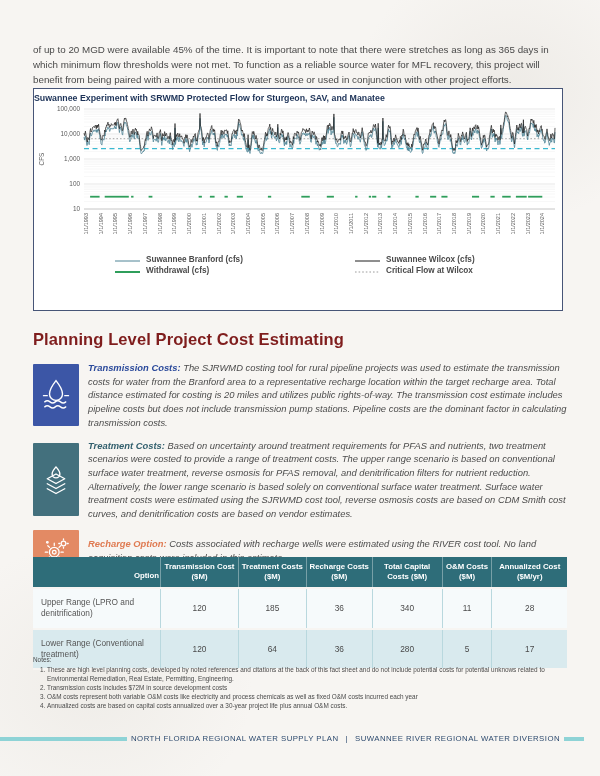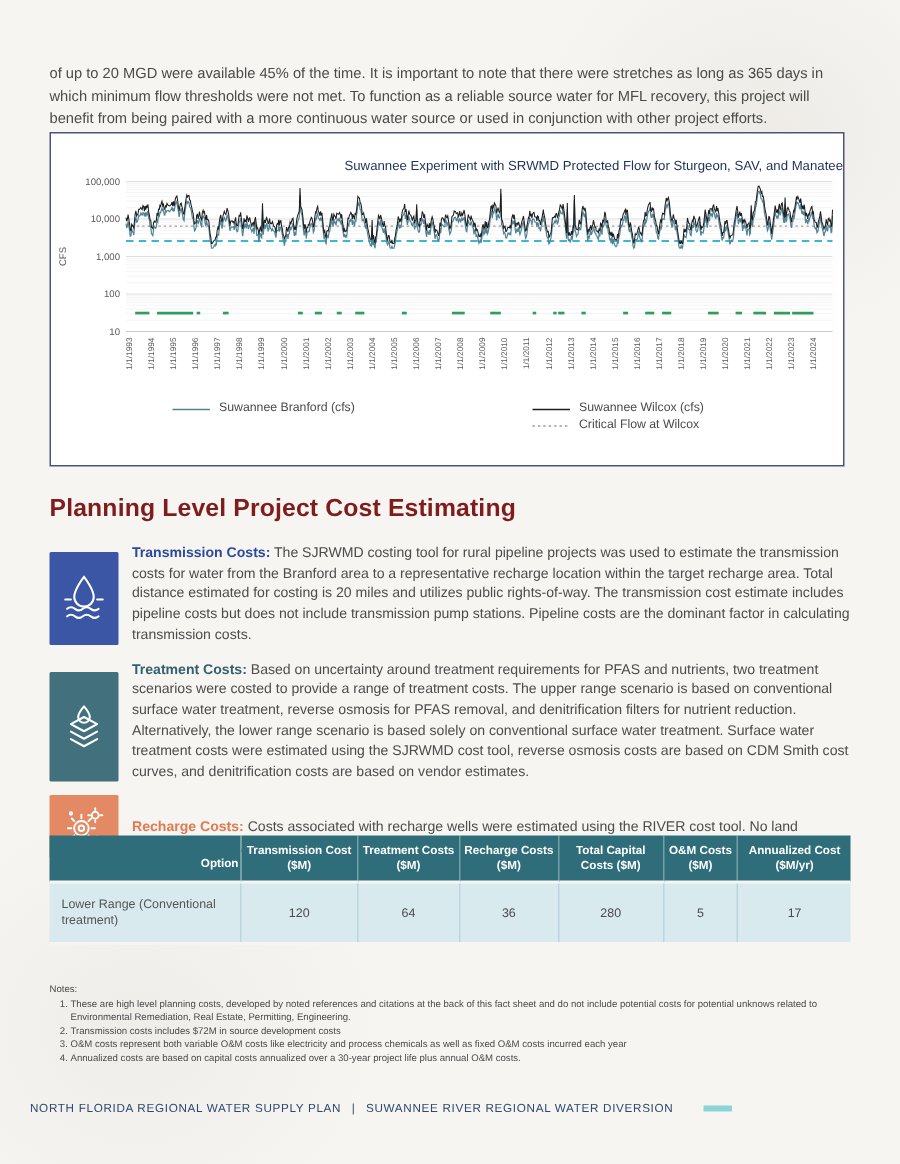--- a/index.html
+++ b/index.html
@@ -11,31 +11,31 @@
   body::before{content:'';position:absolute;right:-70px;top:-50px;width:320px;height:280px;
     background:radial-gradient(ellipse at center, rgba(205,200,190,.22), transparent 68%);}
   body::after{content:'';position:absolute;left:-80px;bottom:-60px;width:340px;height:300px;
     background:radial-gradient(ellipse at center, rgba(205,200,190,.18), transparent 68%);}
   .layer{position:absolute;inset:0;z-index:1;}
 
   .intro{position:absolute;left:33px;top:32px;width:536px;font-size:9.8px;line-height:1.56;color:#4a4a4a;}
 
   .chart-box{position:absolute;left:33px;top:88px;width:530px;height:223px;background:#ffffff;
     border:1.5px solid #475577;box-sizing:border-box;}
-  .chart-title{text-align:right;font-size:8.8px;font-weight:normal;color:#1c3257;margin-top:16px;}
+  .chart-title{text-align:left;font-size:8.8px;font-weight:bold;color:#1c3257;margin-top:4px;}
   .flow-svg{display:block;margin-top:1px;}
   .legend{display:flex;padding-left:80px;margin-top:1px;}
   .legend-col{width:240px;}
   .legend-col:last-child{width:auto;}
-  .legend-row{display:flex;align-items:center;gap:5px;font-size:8.2px;color:#4a4a4a;line-height:1.3;height:11px;}
+  .legend-row{display:flex;align-items:center;gap:5px;font-size:8.2px;color:#4a4a4a;line-height:1.3;height:11px;font-weight:bold;}
 
   .section-heading{position:absolute;left:33px;top:330px;font-size:16.5px;font-weight:bold;color:#7f1d1d;letter-spacing:.1px;}
 
   .cost-sections{position:absolute;left:33px;top:361px;width:534px;display:flex;flex-direction:column;gap:9px;}
-  .cost-item{display:flex;gap:9px;align-items:flex-end;}
+  .cost-item{display:flex;gap:9px;align-items:center;font-style:italic;}
   .cost-icon{width:46px;flex:none;display:flex;align-items:center;justify-content:center;border-radius:1px;}
   .cost-icon.h1{height:62px;}
   .cost-icon.h2{height:73px;}
   .cost-icon.h3{height:42px;}
   .cost-text{font-size:9.4px;line-height:1.46;color:#4c4c4c;}
   .cost-label{font-weight:bold;}
 
   .cost-table{position:absolute;left:33px;top:557px;width:534px;border-collapse:collapse;}
   .cost-table th{background:#2e6d79;color:#ffffff;font-size:7.8px;font-weight:bold;text-align:center;
     padding:5px 1px;border-right:1px solid rgba(255,255,255,.35);border-bottom:2px solid #f7f5f2;vertical-align:middle;line-height:1.3;}
@@ -45,21 +45,21 @@
     border-right:1px solid #b9d8de;border-bottom:2px solid #f7f5f2;vertical-align:middle;}
   .cost-table td:last-child{border-right:none;}
   .cost-table td.option{text-align:left;padding-left:8px;color:#555;line-height:1.35;}
   .cost-table tr.row-0 td{background:#f6fafb;}
   .cost-table tr.row-1 td{background:#d9eaee;}
 
   .notes{position:absolute;left:33px;top:655px;width:542px;font-size:6.4px;line-height:1.42;color:#4a4a4a;}
   .notes ol{margin:1px 0 0 0;padding-left:14px;}
   .notes li{margin:0;}
 
-  .footer{position:absolute;left:0;top:734px;width:488px;display:flex;align-items:center;gap:20px;}
+  .footer{position:absolute;left:0;top:734px;width:584px;display:flex;align-items:center;gap:4px;}
   .footer .bar{height:4px;background:#8ed3d6;}
   .footer .bar-left{flex:1;}
   .footer .bar-right{width:20px;}
   .footer-text{font-size:7.8px;color:#2d4a6e;letter-spacing:.45px;white-space:nowrap;display:flex;gap:7px;align-items:center;}
 </style>
 </head>
 <body>
 
 <div class="layer">
 
@@ -173,20 +173,26 @@
         <polyline points="50.0,29.1 50.5,31.5 50.9,30.2 51.4,27.1 51.9,30.2 52.4,33.5 52.8,36.8 53.3,38.0 53.8,33.4 54.2,34.1 54.7,34.9 55.2,36.0 55.7,31.0 56.1,26.8 56.6,24.5 57.1,28.0 57.5,27.0 58.0,26.7 58.5,23.5 59.0,23.6 59.4,23.0 59.9,22.3 60.4,23.3 60.8,23.7 61.3,21.0 61.8,21.7 62.3,24.8 62.7,21.3 63.2,23.8 63.7,21.0 64.1,22.5 64.6,20.2 65.1,25.2 65.6,27.2 66.0,30.3 66.5,31.0 67.0,35.5 67.4,35.5 67.9,36.3 68.4,32.5 68.9,31.4 69.3,32.1 69.8,32.0 70.3,30.5 70.7,26.0 71.2,27.8 71.7,23.5 72.2,23.6 72.6,20.9 73.1,21.6 73.6,19.1 74.0,18.1 74.5,21.3 75.0,20.2 75.5,23.4 75.9,23.4 76.4,21.3 76.9,21.9 77.3,19.6 77.8,20.4 78.3,21.0 78.8,21.1 79.2,21.2 79.7,20.7 80.2,20.3 80.6,18.7 81.1,21.5 81.6,18.2 82.1,21.5 82.5,18.7 83.0,16.1 83.5,15.2 83.9,14.7 84.4,17.4 84.9,21.3 85.4,24.8 85.8,22.0 86.3,19.9 86.8,19.4 87.2,21.4 87.7,23.3 88.2,26.4 88.7,26.7 89.1,23.3 89.6,19.5 90.1,16.2 90.5,14.1 91.0,15.3 91.5,14.3 92.0,14.3 92.4,17.3 92.9,17.6 93.4,20.7 93.8,22.2 94.3,24.7 94.8,26.5 95.3,31.1 95.7,33.2 96.2,32.8 96.7,32.3 97.1,27.5 97.6,26.9 98.1,30.0 98.6,27.2 99.0,25.1 99.5,28.5 100.0,29.6 100.4,30.5 100.9,25.7 101.4,24.2 101.9,25.9 102.3,25.2 102.8,28.6 103.3,31.0 103.7,27.3 104.2,30.5 104.7,30.4 105.2,31.5 105.6,35.7 106.1,40.3 106.6,42.6 107.0,46.3 107.5,46.3 108.0,45.4 108.5,44.6 108.9,44.3 109.4,43.9 109.9,42.0 110.3,42.0 110.8,37.5 111.3,35.5 111.8,36.5 112.2,32.1 112.7,28.9 113.2,27.3 113.6,30.7 114.1,32.2 114.6,28.0 115.1,26.6 115.5,24.9 116.0,26.2 116.5,26.9 116.9,25.8 117.4,22.8 117.9,24.5 118.4,26.7 118.8,29.8 119.3,34.5 119.8,31.4 120.2,31.5 120.7,31.2 121.2,32.1 121.7,31.7 122.1,33.1 122.6,31.0 123.1,28.9 123.5,33.3 124.0,34.6 124.5,34.3 125.0,30.8 125.4,27.8 125.9,28.1 126.4,25.6 126.8,28.8 127.3,32.8 127.8,36.7 128.3,33.8 128.7,29.5 129.2,31.7 129.7,30.8 130.2,32.2 130.6,27.6 131.1,29.5 131.6,32.0 132.0,29.7 132.5,29.2 133.0,31.8 133.5,33.4 133.9,34.6 134.4,32.8 134.9,32.3 135.3,35.2 135.8,31.1 136.3,28.7 136.8,32.8 137.2,36.5 137.7,35.9 138.2,37.8 138.6,40.8 139.1,36.9 139.6,35.5 140.1,38.2 140.5,38.0 141.0,19.5 141.5,36.3 141.9,33.2 142.4,30.6 142.9,32.6 143.4,30.0 143.8,29.1 144.3,31.1 144.8,33.1 145.2,32.8 145.7,29.7 146.2,33.0 146.7,32.9 147.1,33.1 147.6,31.8 148.1,33.4 148.5,34.8 149.0,35.1 149.5,36.2 150.0,39.2 150.4,34.1 150.9,33.1 151.4,33.6 151.8,30.6 152.3,34.2 152.8,31.1 153.3,31.1 153.7,34.9 154.2,36.2 154.7,40.2 155.1,41.1 155.6,43.2 156.1,41.9 156.6,40.6 157.0,35.4 157.5,36.7 158.0,38.5 158.4,35.6 158.9,35.7 159.4,32.0 159.9,33.1 160.3,31.9 160.8,30.0 161.3,29.5 161.7,33.5 162.2,37.2 162.7,35.7 163.2,37.2 163.6,32.1 164.1,28.9 164.6,27.3 165.0,26.0 165.5,25.1 166.0,9.4 166.5,22.2 166.9,22.6 167.4,24.3 167.9,28.3 168.3,33.1 168.8,36.9 169.3,33.4 169.8,35.9 170.2,39.0 170.7,35.5 171.2,35.6 171.6,33.7 172.1,34.1 172.6,31.6 173.1,30.3 173.5,28.9 174.0,29.5 174.5,32.3 174.9,35.4 175.4,33.4 175.9,28.6 176.4,25.3 176.8,25.8 177.3,22.7 177.8,21.5 178.2,25.0 178.7,25.7 179.2,27.7 179.7,24.9 180.1,27.2 180.6,25.9 181.1,30.5 181.5,35.0 182.0,39.0 182.5,37.8 183.0,41.6 183.4,42.3 183.9,38.1 184.4,37.8 184.8,38.1 185.3,35.4 185.8,34.4 186.3,30.3 186.7,29.2 187.2,26.2 187.7,30.6 188.1,30.6 188.6,26.8 189.1,27.9 189.6,28.5 190.0,30.3 190.5,26.2 191.0,26.6 191.4,26.6 191.9,26.7 192.4,25.7 192.9,27.1 193.3,29.6 193.8,26.8 194.3,31.9 194.7,34.3 195.2,38.8 195.7,36.7 196.2,38.4 196.6,38.0 197.1,38.0 197.6,33.6 198.0,29.5 198.5,29.8 199.0,27.3 199.5,26.8 199.9,25.6 200.4,26.6 200.9,29.9 201.3,26.7 201.8,28.5 202.3,30.3 202.8,25.9 203.2,27.2 203.7,24.0 204.2,19.4 204.6,15.0 205.1,15.7 205.6,16.0 206.1,19.2 206.5,19.4 207.0,22.1 207.5,27.0 207.9,26.9 208.4,26.0 208.9,28.5 209.4,29.9 209.8,32.9 210.3,29.6 210.8,33.4 211.2,36.1 211.7,38.5 212.2,41.0 212.7,43.0 213.1,43.7 213.6,43.3 214.1,30.7 214.5,43.7 215.0,40.8 215.5,44.2 216.0,46.3 216.4,42.0 216.9,41.3 217.4,35.7 217.8,32.3 218.3,27.6 218.8,28.7 219.3,30.2 219.7,27.3 220.2,29.1 220.7,31.6 221.1,33.5 221.6,35.2 222.1,31.4 222.6,34.8 223.0,35.0 223.5,39.3 224.0,42.9 224.4,43.9 224.9,41.0 225.4,41.1 225.9,44.2 226.3,45.5 226.8,45.9 227.3,43.9 227.7,46.3 228.2,46.3 228.7,46.3 229.2,42.5 229.6,41.2 230.1,37.1 230.6,35.5 231.0,32.5 231.5,28.3 232.0,29.9 232.5,32.2 232.9,29.7 233.4,31.6 233.9,27.0 234.3,24.4 234.8,23.5 235.3,22.6 235.8,20.1 236.2,25.3 236.7,23.4 237.2,27.5 237.6,30.7 238.1,27.6 238.6,24.4 239.1,26.7 239.5,27.3 240.0,27.7 240.5,29.4 240.9,31.1 241.4,28.9 241.9,28.1 242.4,32.9 242.8,31.1 243.3,30.6 243.8,20.2 244.2,30.1 244.7,32.9 245.2,34.2 245.7,35.0 246.1,29.4 246.6,30.7 247.1,28.1 247.5,25.2 248.0,25.9 248.5,29.2 249.0,26.9 249.4,30.1 249.9,34.3 250.4,37.7 250.8,33.6 251.3,34.6 251.8,36.1 252.3,32.8 252.7,36.0 253.2,32.7 253.7,30.1 254.1,28.5 254.6,30.3 255.1,33.3 255.6,35.1 256.0,39.2 256.5,37.1 257.0,37.4 257.4,37.9 257.9,39.6 258.4,41.2 258.9,38.3 259.3,32.6 259.8,34.8 260.3,30.3 260.7,29.2 261.2,29.3 261.7,30.2 262.2,31.7 262.6,30.2 263.1,27.1 263.6,28.7 264.0,29.2 264.5,27.9 265.0,31.3 265.5,34.2 265.9,36.5 266.4,35.6 266.9,32.4 267.3,28.4 267.8,28.0 268.3,27.3 268.8,24.6 269.2,25.1 269.7,25.0 270.2,26.4 270.6,26.1 271.1,25.9 271.6,28.9 272.1,26.9 272.5,24.8 273.0,28.0 273.5,27.8 273.9,26.0 274.4,27.5 274.9,25.9 275.4,24.0 275.8,26.2 276.3,30.6 276.8,33.7 277.2,34.9 277.7,30.5 278.2,27.0 278.7,28.9 279.1,29.3 279.6,30.6 280.1,27.8 280.5,29.9 281.0,30.9 281.5,32.0 282.0,35.5 282.4,32.5 282.9,33.8 283.4,38.1 283.8,36.7 284.3,37.3 284.8,39.6 285.3,41.8 285.7,41.6 286.2,40.2 286.7,42.5 287.2,38.7 287.6,35.1 288.1,33.5 288.6,36.8 289.0,35.8 289.5,31.6 290.0,35.7 290.5,32.0 290.9,35.7 291.4,35.4 291.9,31.7 292.3,30.6 292.8,26.0 293.3,21.6 293.8,21.3 294.2,25.1 294.7,20.9 295.2,22.0 295.6,19.3 296.1,20.2 296.6,21.2 297.1,26.2 297.5,24.5 298.0,22.4 298.5,24.6 298.9,25.7 299.4,24.8 299.9,9.9 300.4,30.5 300.8,30.8 301.3,32.7 301.8,36.2 302.2,35.6 302.7,35.0 303.2,38.3 303.7,38.2 304.1,36.9 304.6,35.4 305.1,35.6 305.5,35.9 306.0,34.7 306.5,36.3 307.0,30.9 307.4,28.6 307.9,26.9 308.4,29.8 308.8,27.2 309.3,31.3 309.8,35.1 310.3,33.1 310.7,32.7 311.2,33.8 311.7,31.9 312.1,33.5 312.6,36.1 313.1,35.1 313.6,33.2 314.0,31.2 314.5,29.9 315.0,28.0 315.4,31.3 315.9,35.2 316.4,37.9 316.9,37.3 317.3,34.8 317.8,32.0 318.3,29.0 318.7,29.3 319.2,24.6 319.7,27.7 320.2,27.0 320.6,29.5 321.1,26.4 321.6,25.7 322.0,25.5 322.5,28.5 323.0,28.7 323.5,28.7 323.9,31.2 324.4,27.9 324.9,28.4 325.3,31.2 325.8,31.0 326.3,34.0 326.8,31.5 327.2,29.6 327.7,27.3 328.2,23.7 328.6,26.8 329.1,28.6 329.6,32.5 330.1,35.1 330.5,36.8 331.0,38.6 331.5,38.3 331.9,42.3 332.4,41.5 332.9,39.9 333.4,39.0 333.8,34.3 334.3,29.1 334.8,29.0 335.2,29.1 335.7,28.2 336.2,28.9 336.7,26.5 337.1,26.4 337.6,28.9 338.1,27.8 338.5,25.6 339.0,23.7 339.5,20.6 340.0,21.3 340.4,22.2 340.9,23.5 341.4,20.0 341.8,22.9 342.3,26.9 342.8,30.8 343.3,35.7 343.7,39.3 344.2,19.3 344.7,38.4 345.1,41.0 345.6,39.0 346.1,40.9 346.6,40.7 347.0,38.0 347.5,40.4 348.0,34.8 348.4,35.4 348.9,14.0 349.4,34.2 349.9,35.4 350.3,36.8 350.8,37.1 351.3,37.0 351.7,34.1 352.2,30.6 352.7,33.2 353.2,33.3 353.6,28.0 354.1,23.6 354.6,21.2 355.0,23.0 355.5,24.2 356.0,22.5 356.5,25.1 356.9,30.9 357.4,36.2 357.9,40.5 358.3,37.2 358.8,38.0 359.3,35.7 359.8,34.2 360.2,37.5 360.7,35.2 361.2,33.7 361.6,30.8 362.1,32.9 362.6,35.5 363.1,35.3 363.5,37.9 364.0,38.2 364.5,38.1 364.9,39.5 365.4,36.4 365.9,37.8 366.4,32.4 366.8,33.5 367.3,35.7 367.8,31.1 368.2,31.8 368.7,30.0 369.2,25.2 369.7,26.9 370.1,31.2 370.6,32.2 371.1,30.9 371.5,35.2 372.0,35.9 372.5,40.5 373.0,39.3 373.4,41.4 373.9,38.6 374.4,42.1 374.8,39.8 375.3,41.5 375.8,43.4 376.3,43.8 376.7,43.8 377.2,44.0 377.7,40.1 378.1,42.8 378.6,38.0 379.1,36.5 379.6,32.5 380.0,30.0 380.5,30.6 381.0,29.2 381.4,26.8 381.9,26.1 382.4,24.7 382.9,23.6 383.3,27.6 383.8,24.0 384.3,24.2 384.7,29.2 385.2,33.8 385.7,35.6 386.2,32.3 386.6,34.1 387.1,38.0 387.6,39.9 388.0,43.2 388.5,46.2 389.0,44.3 389.5,39.9 389.9,40.5 390.4,40.2 390.9,38.6 391.3,37.1 391.8,35.0 392.3,37.6 392.8,39.4 393.2,39.2 393.7,41.1 394.2,39.1 394.6,34.0 395.1,30.8 395.6,30.5 396.1,25.3 396.5,27.9 397.0,27.6 397.5,24.1 397.9,22.1 398.4,20.3 398.9,19.8 399.4,18.7 399.8,24.2 400.3,24.8 400.8,22.2 401.2,23.8 401.7,23.3 402.2,27.9 402.7,30.0 403.1,31.3 403.6,34.4 404.1,34.8 404.5,38.0 405.0,40.1 405.5,36.6 406.0,33.1 406.4,30.9 406.9,32.0 407.4,27.5 407.8,26.1 408.3,26.4 408.8,27.0 409.3,21.7 409.7,19.0 410.2,16.0 410.7,17.9 411.1,16.7 411.6,15.6 412.1,18.3 412.6,22.6 413.0,27.2 413.5,29.6 414.0,31.5 414.4,30.1 414.9,26.9 415.4,29.6 415.9,30.5 416.3,33.2 416.8,30.6 417.3,34.6 417.7,37.7 418.2,41.2 418.7,44.4 419.2,46.3 419.6,46.3 420.1,44.3 420.6,46.3 421.0,46.3 421.5,42.6 422.0,36.4 422.5,38.7 422.9,37.3 423.4,38.4 423.9,34.5 424.3,29.3 424.8,31.5 425.3,33.1 425.8,33.2 426.2,36.3 426.7,37.6 427.2,32.8 427.6,30.9 428.1,31.7 428.6,27.9 429.1,29.7 429.5,30.4 430.0,33.9 430.5,35.1 430.9,33.6 431.4,31.6 431.9,29.8 432.4,28.3 432.8,33.2 433.3,37.5 433.8,35.1 434.2,35.7 434.7,35.0 435.2,32.6 435.7,27.9 436.1,23.8 436.6,26.4 437.1,29.5 437.5,32.5 438.0,28.2 438.5,24.0 439.0,26.7 439.4,23.1 439.9,23.1 440.4,23.1 440.8,25.1 441.3,21.3 441.8,20.7 442.3,23.4 442.7,24.2 443.2,25.2 443.7,21.3 444.2,24.8 444.6,22.8 445.1,25.7 445.6,29.4 446.0,32.3 446.5,34.1 447.0,38.3 447.5,41.2 447.9,39.0 448.4,38.9 448.9,35.3 449.3,31.4 449.8,33.5 450.3,31.1 450.8,31.2 451.2,34.7 451.7,37.4 452.2,40.6 452.6,43.0 453.1,41.2 453.6,40.9 454.1,40.6 454.5,40.5 455.0,37.6 455.5,32.1 455.9,30.6 456.4,26.8 456.9,23.6 457.4,21.3 457.8,24.7 458.3,29.1 458.8,27.0 459.2,25.0 459.7,27.9 460.2,26.1 460.7,29.0 461.1,33.5 461.6,30.4 462.1,32.1 462.5,30.5 463.0,31.6 463.5,33.4 464.0,36.3 464.4,33.5 464.9,33.3 465.4,32.4 465.8,36.2 466.3,35.4 466.8,20.9 467.3,29.9 467.7,30.4 468.2,25.6 468.7,24.9 469.1,23.6 469.6,18.5 470.1,18.0 470.6,13.7 471.0,10.7 471.5,8.1 472.0,8.0 472.4,9.0 472.9,10.1 473.4,12.7 473.9,11.8 474.3,14.9 474.8,14.8 475.3,17.6 475.7,21.6 476.2,24.4 476.7,26.7 477.2,30.5 477.6,34.3 478.1,31.9 478.6,28.4 479.0,28.6 479.5,32.3 480.0,36.1 480.5,40.0 480.9,35.7 481.4,32.3 481.9,28.4 482.3,25.1 482.8,21.0 483.3,24.3 483.8,25.8 484.2,23.5 484.7,26.3 485.2,21.8 485.6,19.9 486.1,24.0 486.6,22.0 487.1,19.6 487.5,19.3 488.0,23.8 488.5,27.5 488.9,29.0 489.4,15.7 489.9,28.7 490.4,26.4 490.8,23.1 491.3,22.3 491.8,23.5 492.2,24.7 492.7,25.3 493.2,29.8 493.7,32.1 494.1,28.9 494.6,27.4 495.1,24.5 495.5,25.1 496.0,21.8 496.5,18.6 497.0,15.1 497.4,16.4 497.9,15.0 498.4,16.4 498.8,17.5 499.3,19.3 499.8,16.3 500.3,20.2 500.7,23.4 501.2,21.1 501.7,23.6 502.1,20.4 502.6,23.8 503.1,28.2 503.6,25.9 504.0,27.4 504.5,30.0 505.0,26.4 505.4,27.8 505.9,24.9 506.4,23.6 506.9,22.0 507.3,21.6 507.8,26.3 508.3,25.4 508.7,30.2 509.2,31.5 509.7,32.2 510.2,32.4 510.6,34.8 511.1,35.4 511.6,31.5 512.0,30.2 512.5,28.2 513.0,24.9 513.5,28.5 513.9,32.0 514.4,33.1 514.9,35.4 515.3,36.7 515.8,35.4 516.3,34.8 516.8,30.2 517.2,32.2 517.7,34.2 518.2,29.8 518.6,29.4 519.1,31.3 519.6,30.8 520.1,35.0 520.5,34.8 521.0,23.9" fill="none" stroke="#1e1e1e" stroke-width="0.7"></polyline>
       </svg>
     <div class="legend">
         <div class="legend-col">
           <div class="legend-row">
             <svg width="27" height="6">
               <line x1="1" x2="26" y1="3" y2="3" stroke="#4f8496" stroke-width="1"></line>
             </svg>
             <span>Suwannee Branford (cfs)</span>
           </div>
+          <div class="legend-row">
+            <svg width="27" height="6">
+              <line x1="1" x2="26" y1="3" y2="3" stroke="#2f9e5b" stroke-width="2"></line>
+            </svg>
+            <span>Withdrawal (cfs)</span>
+          </div>
         </div>
         <div class="legend-col">
           <div class="legend-row">
             <svg width="27" height="6">
               <line x1="1" x2="26" y1="3" y2="3" stroke="#1e1e1e" stroke-width="1"></line>
             </svg>
             <span>Suwannee Wilcox (cfs)</span>
           </div>
           <div class="legend-row">
             <svg width="27" height="6">
@@ -238,40 +244,49 @@
           <circle cx="10.5" cy="14" r="4.2"></circle>
           <circle cx="10.5" cy="14" r="1.6"></circle>
           <path d="M10.5 8.2 v-2 M10.5 19.8 v2 M4.7 14 h-2 M16.3 14 h2 M6.4 9.9 l-1.5 -1.5 M14.6 18.1 l1.5 1.5 M6.4 18.1 l-1.5 1.5 M14.6 9.9 l1.5 -1.5"></path>
           <circle cx="18.5" cy="6.5" r="2"></circle>
           <path d="M18.5 3.4 v-1 M18.5 9.6 v1 M15.4 6.5 h-1 M21.6 6.5 h1"></path>
           <circle cx="19.5" cy="19.5" r="0.7"></circle>
           <circle cx="4.5" cy="5.5" r="0.7"></circle>
         </svg>
       </div>
       <div class="cost-text">
-        <span class="cost-label" style="color: rgb(223, 122, 81);">Recharge Costs:</span>
+        <span class="cost-label" style="color: rgb(223, 122, 81);">Recharge Option:</span>
         <span>Costs associated with recharge wells were estimated using the RIVER cost tool. No land acquisition costs were included in this estimate.</span>
       </div>
     </div>
 
   </div>
 
   <table class="cost-table">
     <thead>
         <tr>
           <th class="option">Option</th>
           <th>Transmission Cost ($M)</th>
           <th>Treatment Costs ($M)</th>
           <th>Recharge Costs ($M)</th>
           <th>Total Capital Costs ($M)</th>
           <th>O&amp;M Costs ($M)</th>
           <th>Annualized Cost ($M/yr)</th>
         </tr>
       </thead>
     <tbody>
+        <tr class="row-0">
+          <td class="option">Upper Range (LPRO and denitrification)</td>
+          <td>120</td>
+          <td>185</td>
+          <td>36</td>
+          <td>340</td>
+          <td>11</td>
+          <td>28</td>
+        </tr>
         <tr class="row-1">
           <td class="option">Lower Range (Conventional treatment)</td>
           <td>120</td>
           <td>64</td>
           <td>36</td>
           <td>280</td>
           <td>5</td>
           <td>17</td>
         </tr>
       </tbody>

